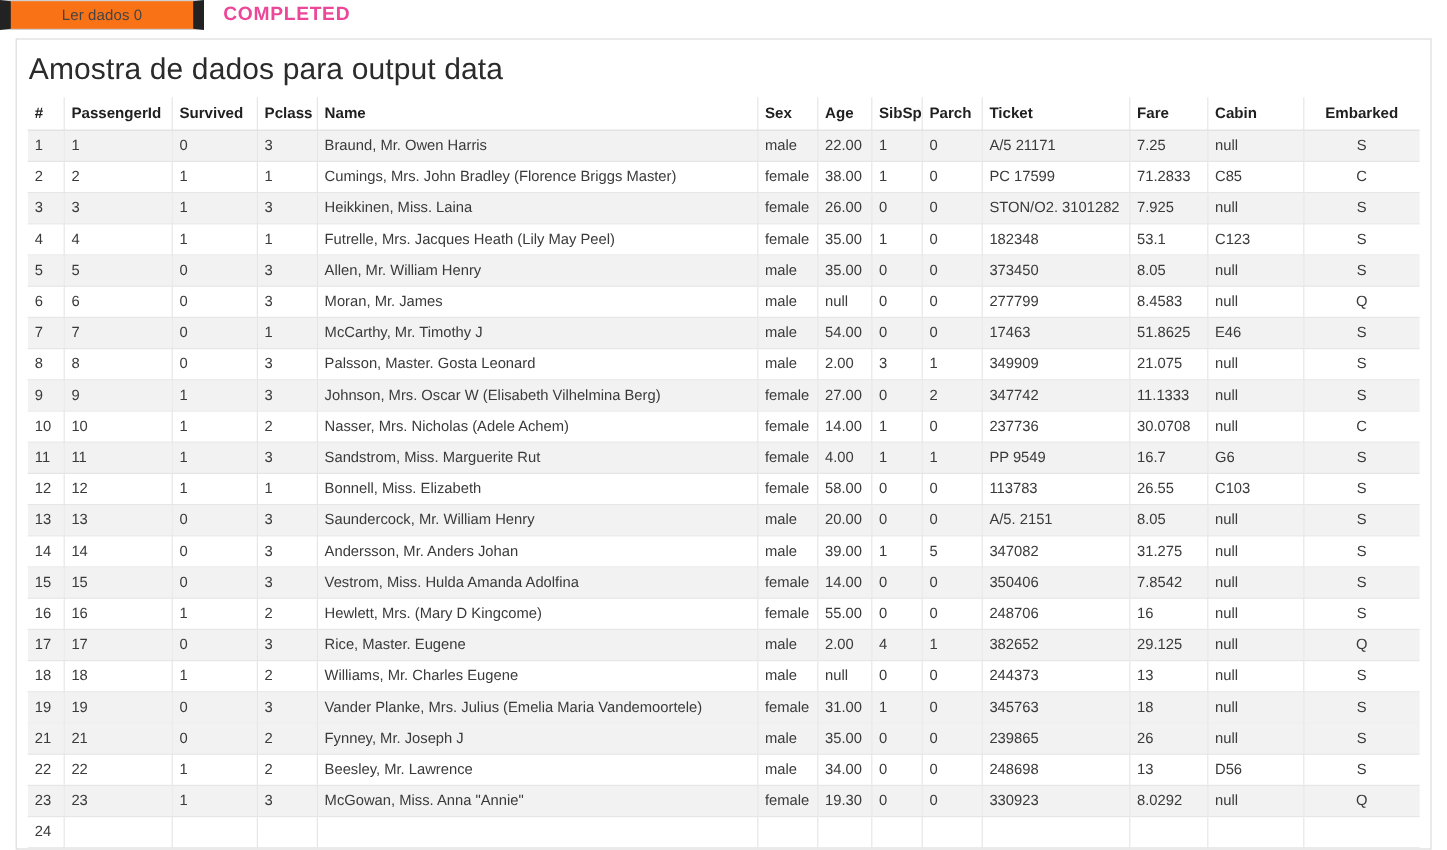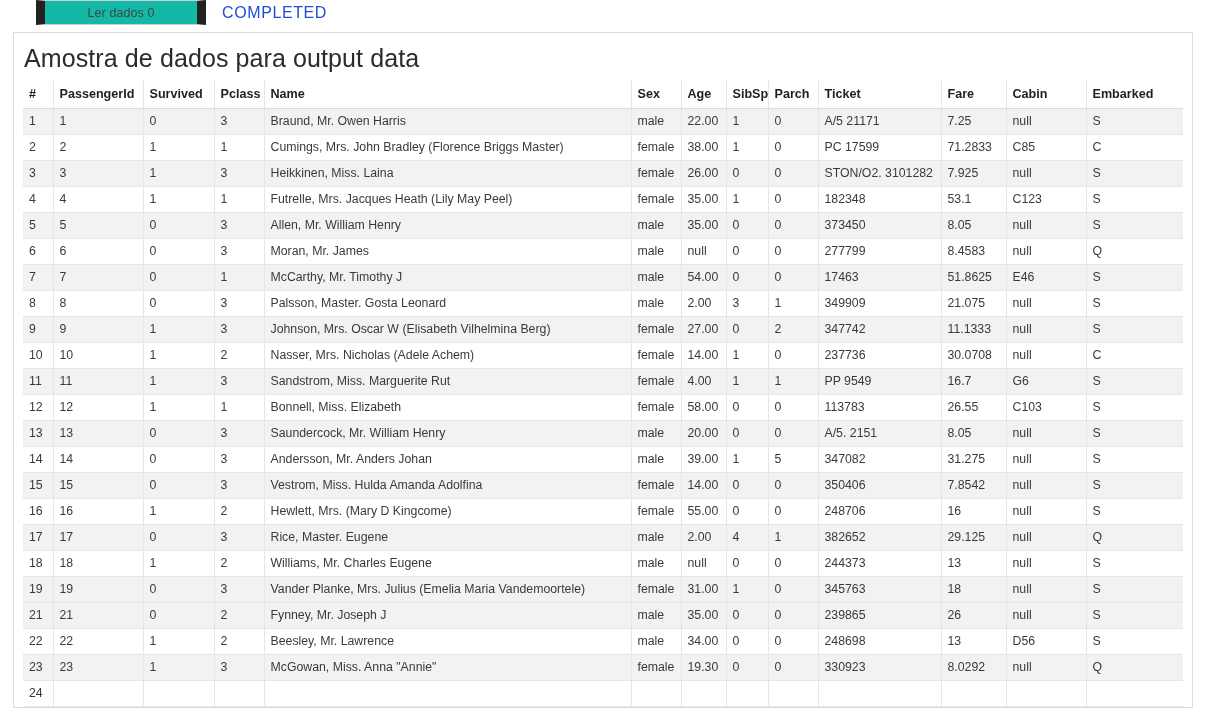--- a/index.html
+++ b/index.html
@@ -24,41 +24,40 @@
     padding: 0;
   }
   .tab-strip {
     display: flex;
     align-items: stretch;
   }
   .tab {
     height: 25px;
     min-width: 170px;
     box-sizing: border-box;
-    background: #14b8a6;
+    background: #f97316;
     border: 1px solid #cfcfcf;
     border-left: 9px solid #222222;
     border-right: 9px solid #222222;
     display: flex;
     align-items: center;
     justify-content: center;
     font-size: 12.5px;
     color: #444444;
     letter-spacing: 0.1px;
     white-space: nowrap;
     padding: 0 6px;
-    margin-left: 36px;
   }
   .status-label {
     margin-left: 16px;
     font-size: 16px;
-    color: #1d4ed8;
+    color: #ec4899;
     letter-spacing: 0.6px;
     line-height: 25px;
-    font-weight: 400;
+    font-weight: 700;
     white-space: nowrap;
   }
 
   
   .card {
     position: absolute;
     left: 13px;
     top: 32px;
     width: 1180px;
     box-sizing: border-box;
@@ -91,21 +90,21 @@
   table.grid td {
     border-right: 1px solid #e6e6e6;
     border-bottom: 1px solid #e6e6e6;
     padding: 0 6px;
     text-align: left;
     overflow: hidden;
     white-space: nowrap;
     text-overflow: clip;
   }
   table.grid th:last-child,
-  table.grid td:last-child { border-right: none; }
+  table.grid td:last-child { border-right: none; text-align: center; }
   table.grid thead th {
     font-weight: bold;
     color: #1f1f1f;
     height: 27px;
     line-height: 27px;
     background: #ffffff;
     border-bottom: 1px solid #dddddd;
     font-size: 12.6px;
     padding-top: 0;
     padding-bottom: 0;

